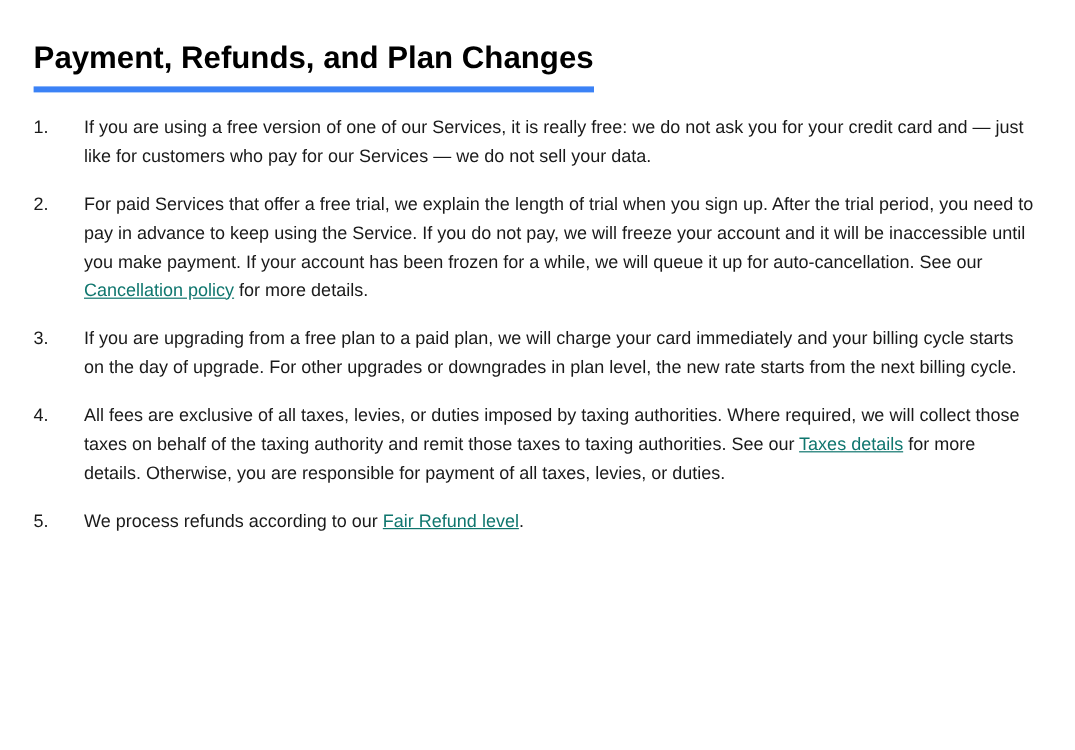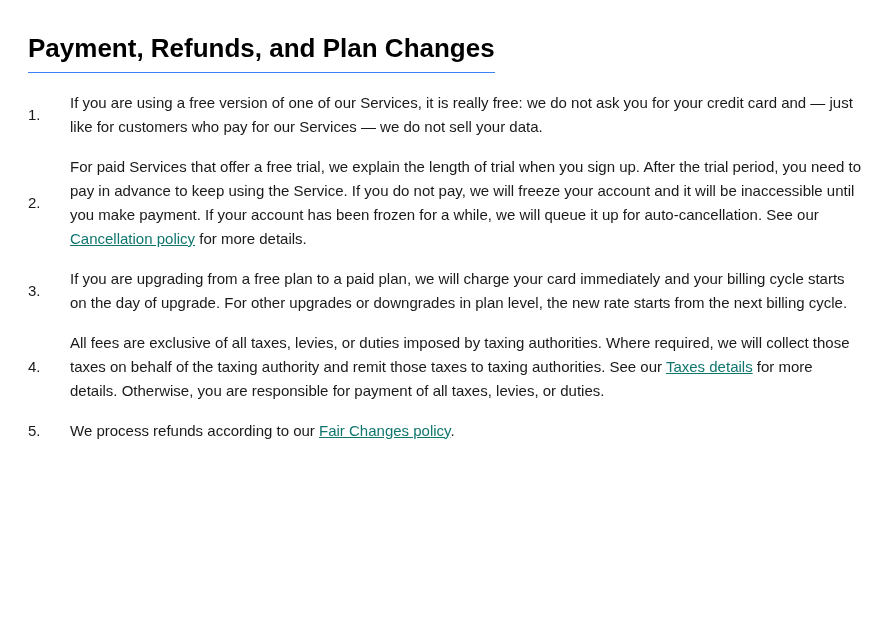--- a/index.html
+++ b/index.html
@@ -16,38 +16,38 @@
       color: #1a1a1a;
       width: 896px;
       min-height: 625px;
       padding: 28px 32px 28px 28px;
     }
 
     .page-title {
       font-size: 26px;
       font-weight: 800;
       color: #000000;
-      border-bottom: 1px solid #3b82f6;
+      border-bottom: 5px solid #3b82f6;
       display: inline-block;
       padding-bottom: 2px;
       margin-bottom: 18px;
     }
 
     ol {
       list-style: none;
       counter-reset: section;
       padding-left: 0;
     }
 
     ol li {
       counter-increment: section;
       display: flex;
       gap: 10px;
       margin-bottom: 16px;
-      align-items: center;
+      align-items: flex-start;
     }
 
     ol li::before {
       content: counter(section) ".";
       font-size: 15px;
       font-weight: 400;
       color: #1a1a1a;
       min-width: 22px;
       flex-shrink: 0;
       padding-top: 0px;
@@ -95,20 +95,20 @@
   <li>
     <span></span>
     <span class="item-text">
       All fees are exclusive of all taxes, levies, or duties imposed by taxing authorities. Where required, we will collect those taxes on behalf of the taxing authority and remit those taxes to taxing authorities. See our <a href="#">Taxes details</a> for more details. Otherwise, you are responsible for payment of all taxes, levies, or duties.
     </span>
   </li>
 
   <li>
     <span></span>
     <span class="item-text">
-      We process refunds according to our <a href="#">Fair Changes policy</a>.
+      We process refunds according to our <a href="#">Fair Refund level</a>.
     </span>
   </li>
 
 </ol>
 
 
 
 
 </body></html>

